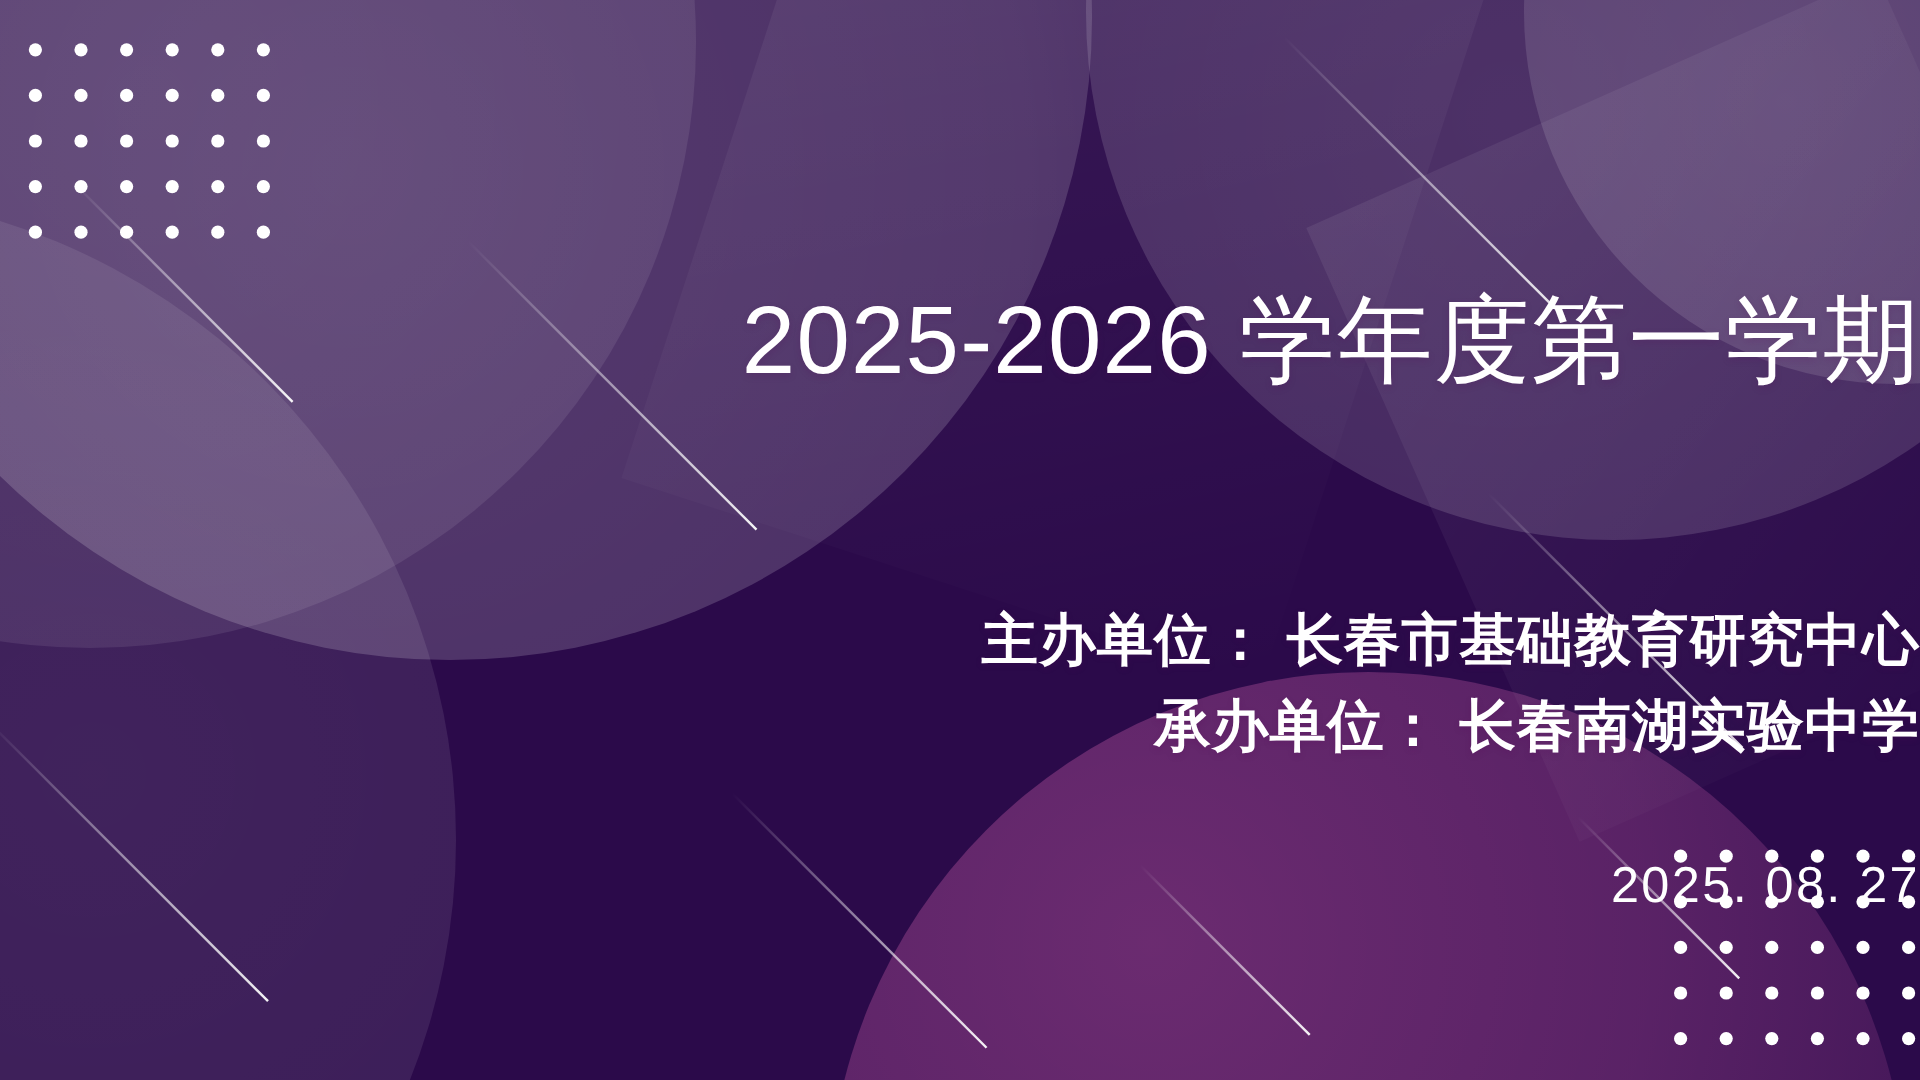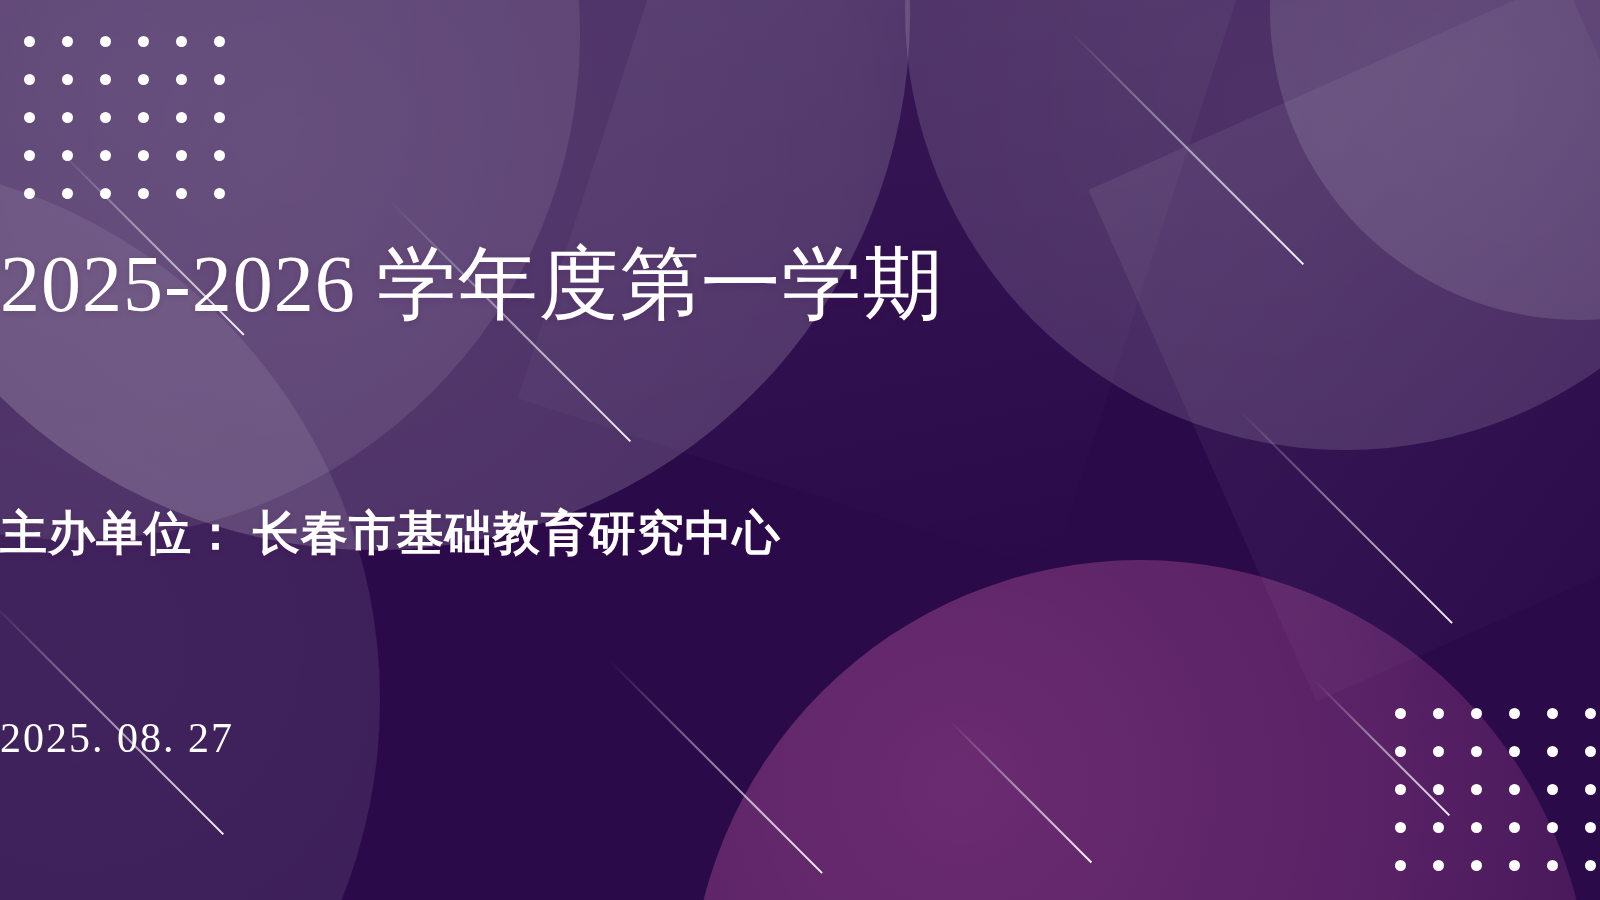--- a/index.html
+++ b/index.html
@@ -150,23 +150,22 @@
     grid-template-rows: repeat(5, 38px);
   }
 
   
   .content {
     position: absolute;
     left: 0;
     top: 0;
     width: 1600px;
     height: 644px;
-    text-align: left;
+    text-align: right;
     color: #ffffff;
-    font-family: Liberation Serif, serif;
   }
   .title-block { position: absolute; left: 0; top: 236px; width: 1600px; }
   .title-line {
     font-size: 80px;
     line-height: 96px;
     letter-spacing: 1px;
     font-weight: 400;
     white-space: nowrap;
     text-shadow: 0 2px 6px rgba(90,10,90,0.18);
   }
@@ -278,20 +277,21 @@
   </div>
 
   <div class="content">
 
     <div class="title-block">
       <div class="title-line">2025-2026 学年度第一学期</div>
     </div>
 
     <div class="subtitle-block">
       <div class="subtitle-line">主办单位： 长春市基础教育研究中心</div>
+      <div class="subtitle-line">承办单位： 长春南湖实验中学</div>
     </div>
 
     <div class="date-block">
       <div class="date-text">2025. 08. 27</div>
     </div>
 
   </div>
 </div>
 
 </body></html>

